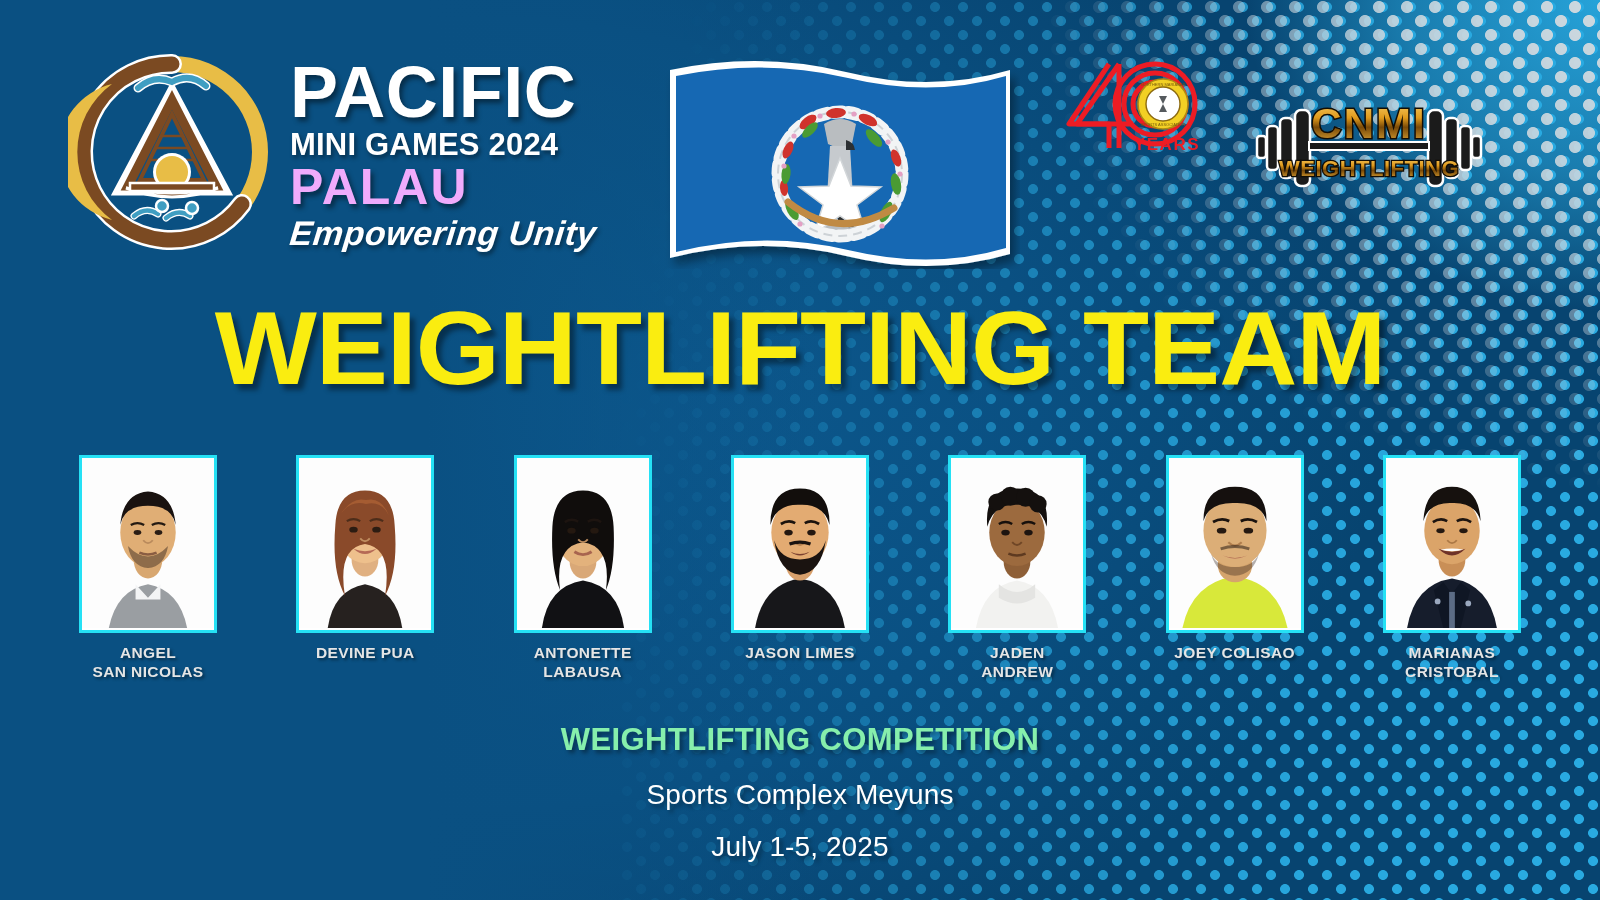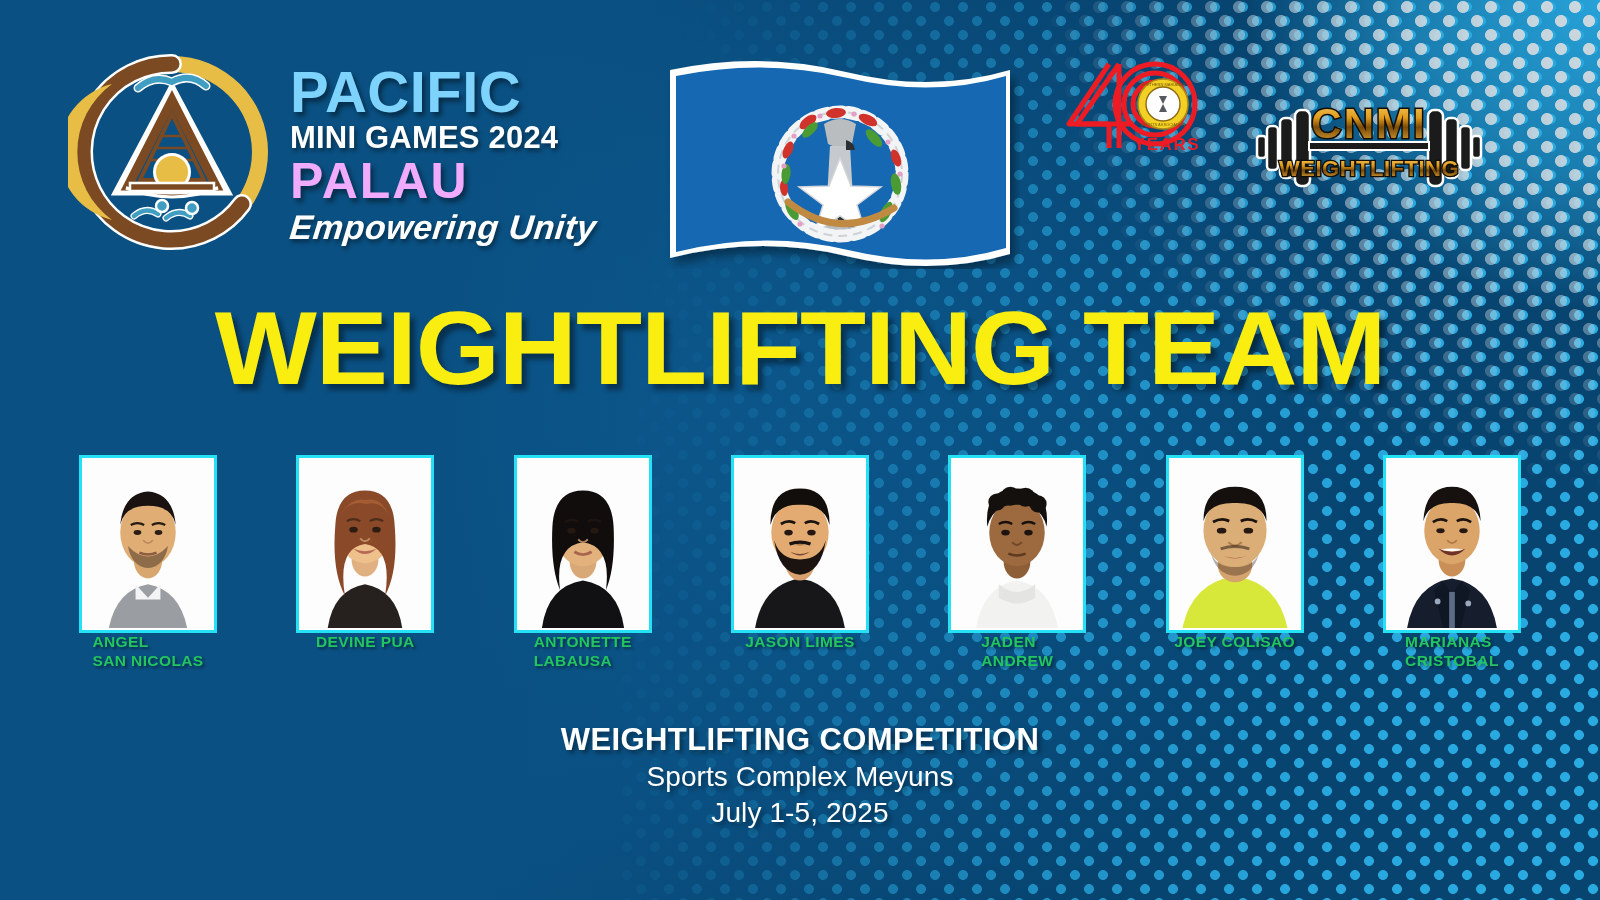--- a/index.html
+++ b/index.html
@@ -49,21 +49,21 @@
     background:linear-gradient(90deg,#0a5082 0%,#0a5082 52%,rgba(10,80,130,0) 100%);
   }
 
   
   .header { position:absolute; top:0; left:0; width:1600px; height:290px; }
 
   .pmg-lockup { position:absolute; left:68px; top:48px; display:flex; align-items:center; gap:14px; }
   .pmg-seal { width:208px; height:208px; position:relative; flex:0 0 auto; }
   .pmg-words { position:relative; padding-top:6px; }
   .pmg-line1 {
-    font-size:58px; font-weight:bold; color:#7dd3fc; letter-spacing:.5px; line-height:.96;
+    font-size:72px; font-weight:bold; color:#ffffff; letter-spacing:.5px; line-height:.96;
     text-shadow:3px 4px 5px rgba(0,0,0,.45);
   }
   .pmg-line2 {
     font-size:31px; font-weight:bold; color:#fff; letter-spacing:.2px; line-height:1.18;
     text-shadow:2px 3px 4px rgba(0,0,0,.45);
   }
   .pmg-line3 {
     font-size:50px; font-weight:bold; color:#f0abfc; letter-spacing:2px; line-height:.98;
     text-shadow:3px 4px 5px rgba(0,0,0,.45);
   }
@@ -92,37 +92,37 @@
     position:absolute; top:455px; left:68px; width:1464px; height:230px;
     display:flex; justify-content:space-between; align-items:flex-start;
   }
   .athlete { width:160px; display:flex; flex-direction:column; align-items:center; }
   .portrait-frame {
     width:138px; height:178px; border:3px solid #25e1f5; background:#ffffff;
     overflow:hidden; position:relative; flex:0 0 auto;
   }
   .portrait { position:absolute; inset:0; }
   .athlete-name {
-    color:#22c55e; font-size:15.5px; font-weight:bold;
-    line-height:1.22; letter-spacing:.4px; 
+    margin-top:11px; color:#e5e5e5; font-size:15.5px; font-weight:bold;
+    line-height:1.22; letter-spacing:.4px; text-align:center;
     text-shadow:2px 2px 3px rgba(0,0,0,.45); white-space:pre-line;
   }
 
   
   .footer { position:absolute; top:722px; left:0; width:1600px; text-align:center; }
   .footer-title {
-    font-size:31px; font-weight:bold; color:#ffffff; letter-spacing:.4px;
+    font-size:31px; font-weight:bold; color:#86efac; letter-spacing:.4px;
     text-shadow:3px 3px 4px rgba(0,0,0,.40);
   }
   .footer-venue {
-    font-size:28px; color:#ffffff; margin-top:3px; letter-spacing:.1px;
+    font-size:28px; color:#ffffff; margin-top:21px; letter-spacing:.1px;
     text-shadow:3px 3px 4px rgba(0,0,0,.40);
   }
   .footer-dates {
-    font-size:28px; color:#ffffff; margin-top:4px; letter-spacing:.1px;
+    font-size:28px; color:#ffffff; margin-top:20px; letter-spacing:.1px;
     text-shadow:3px 3px 4px rgba(0,0,0,.40);
   }
 </style>
 </head>
 <body>
 
 <div id="poster">
 
   <div class="bg-base"></div>
   <div class="bg-halftone"></div>

